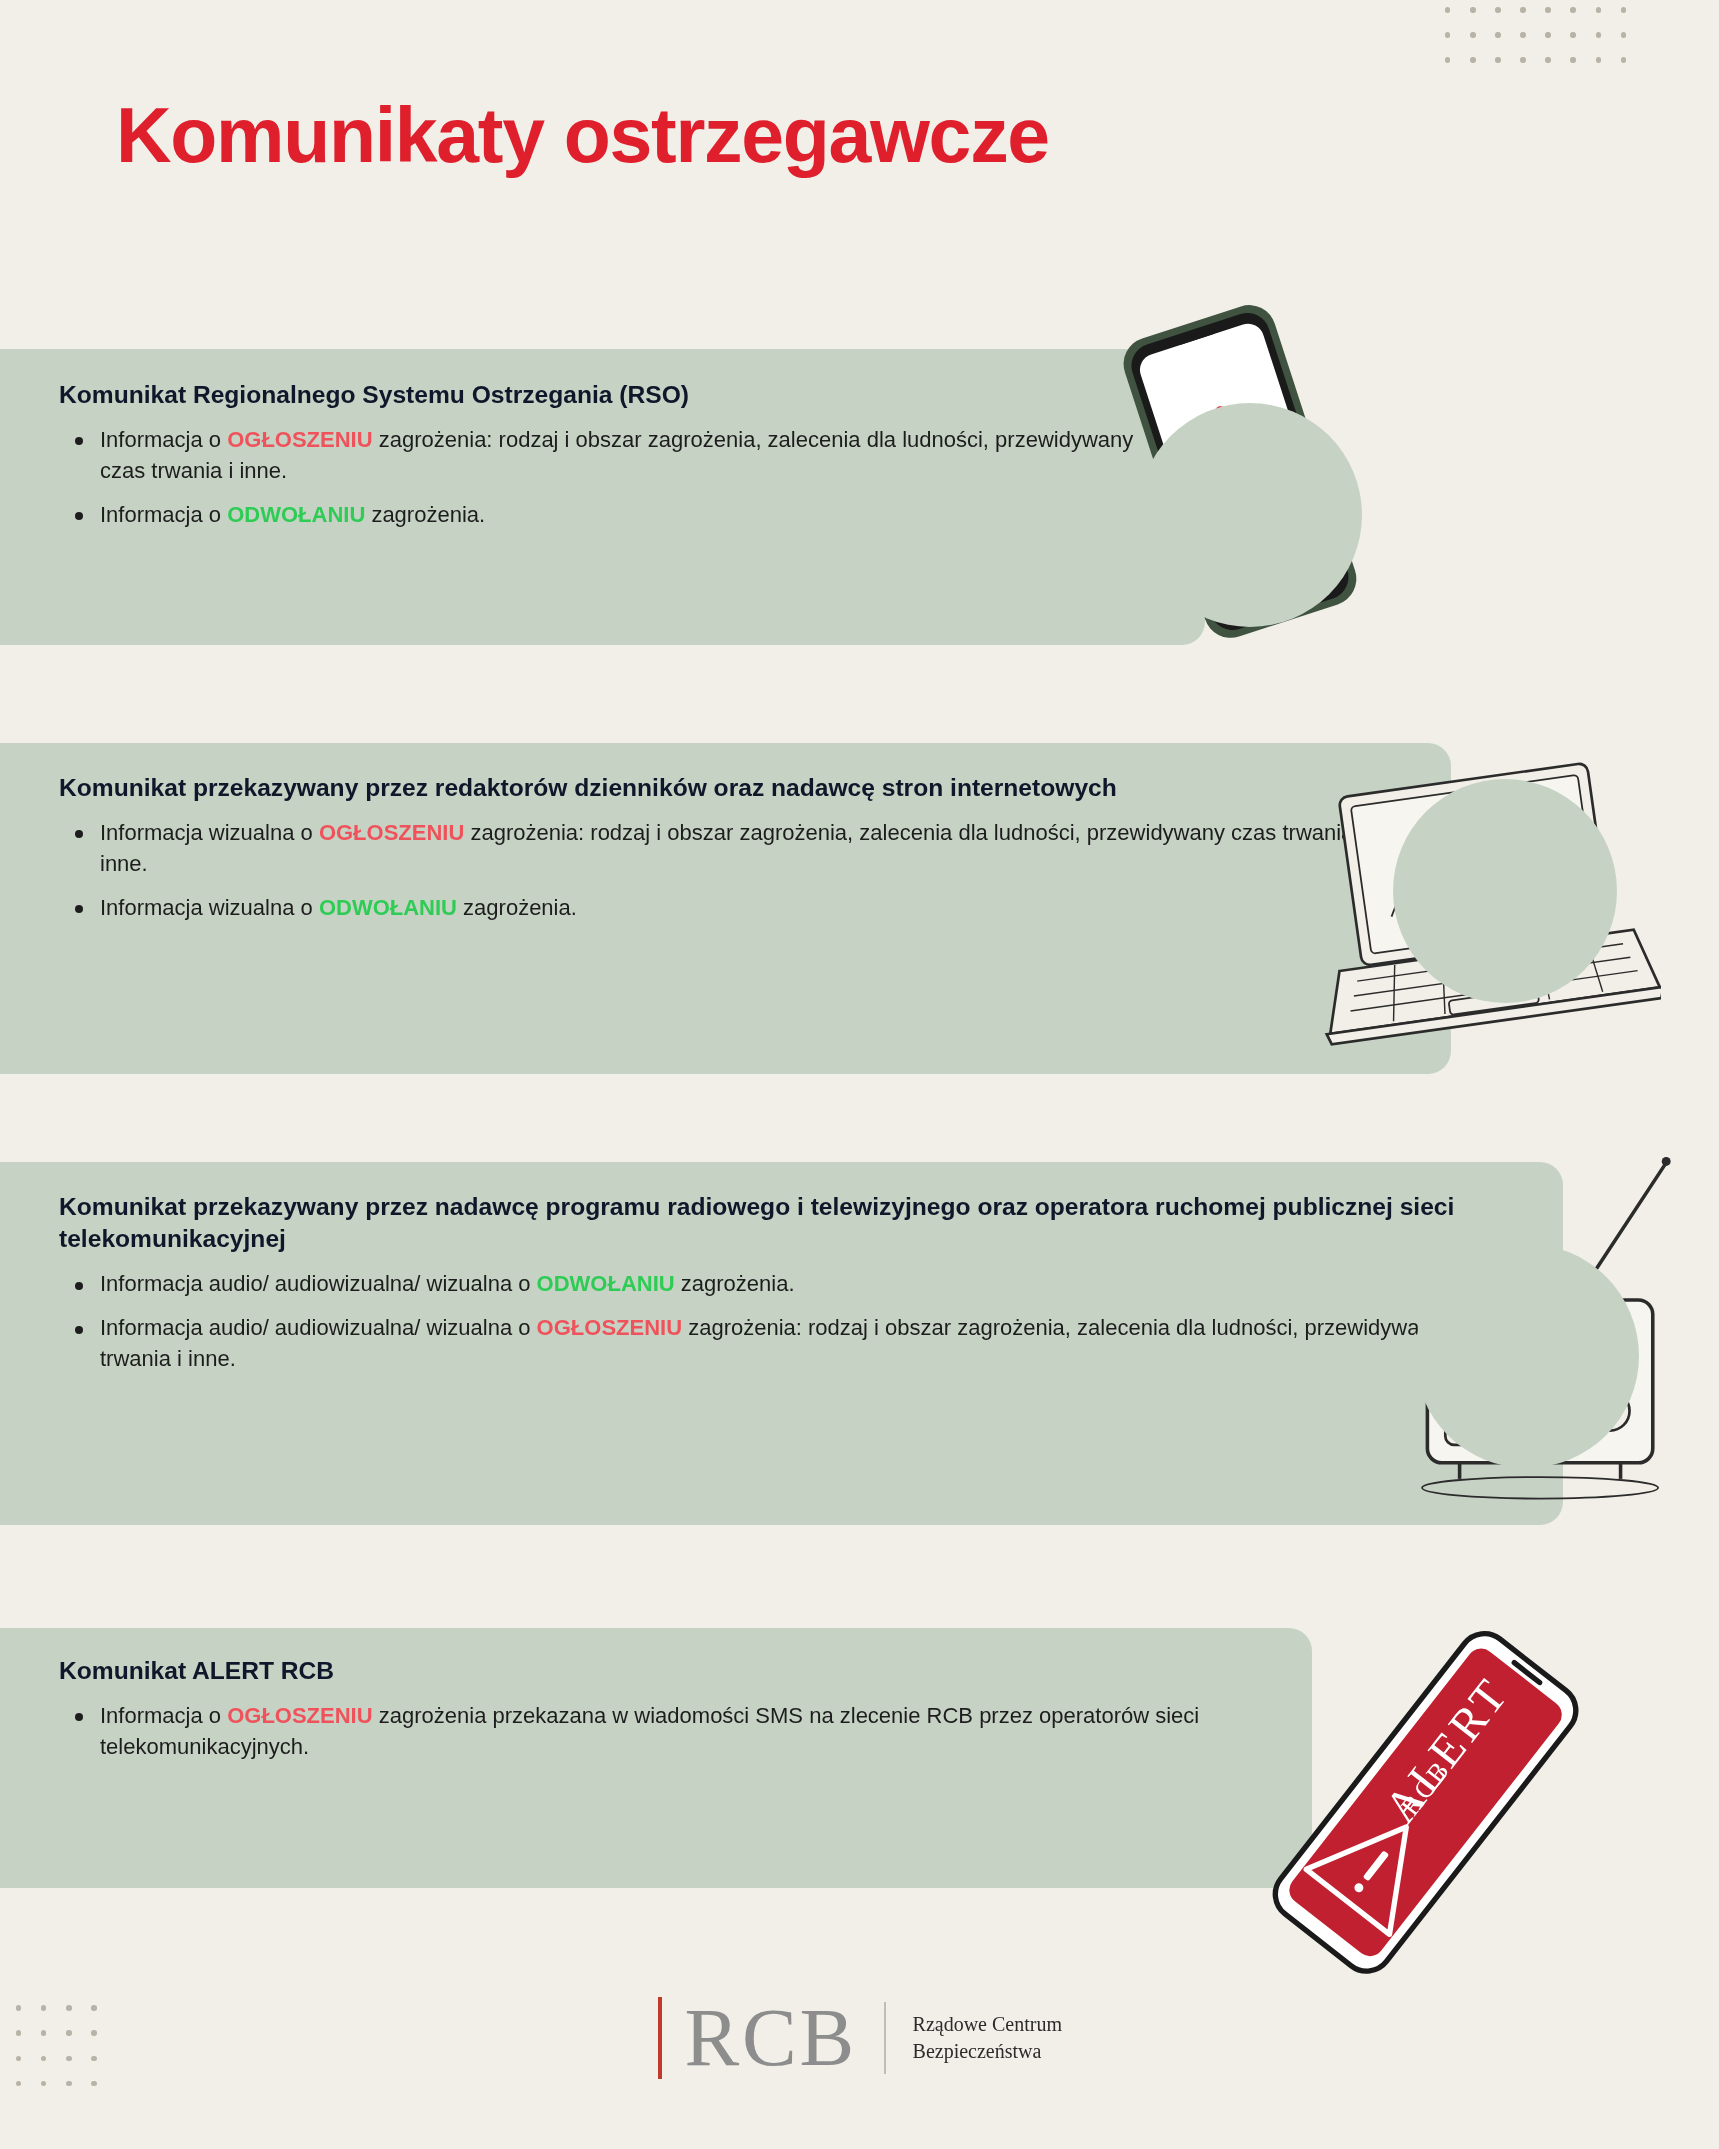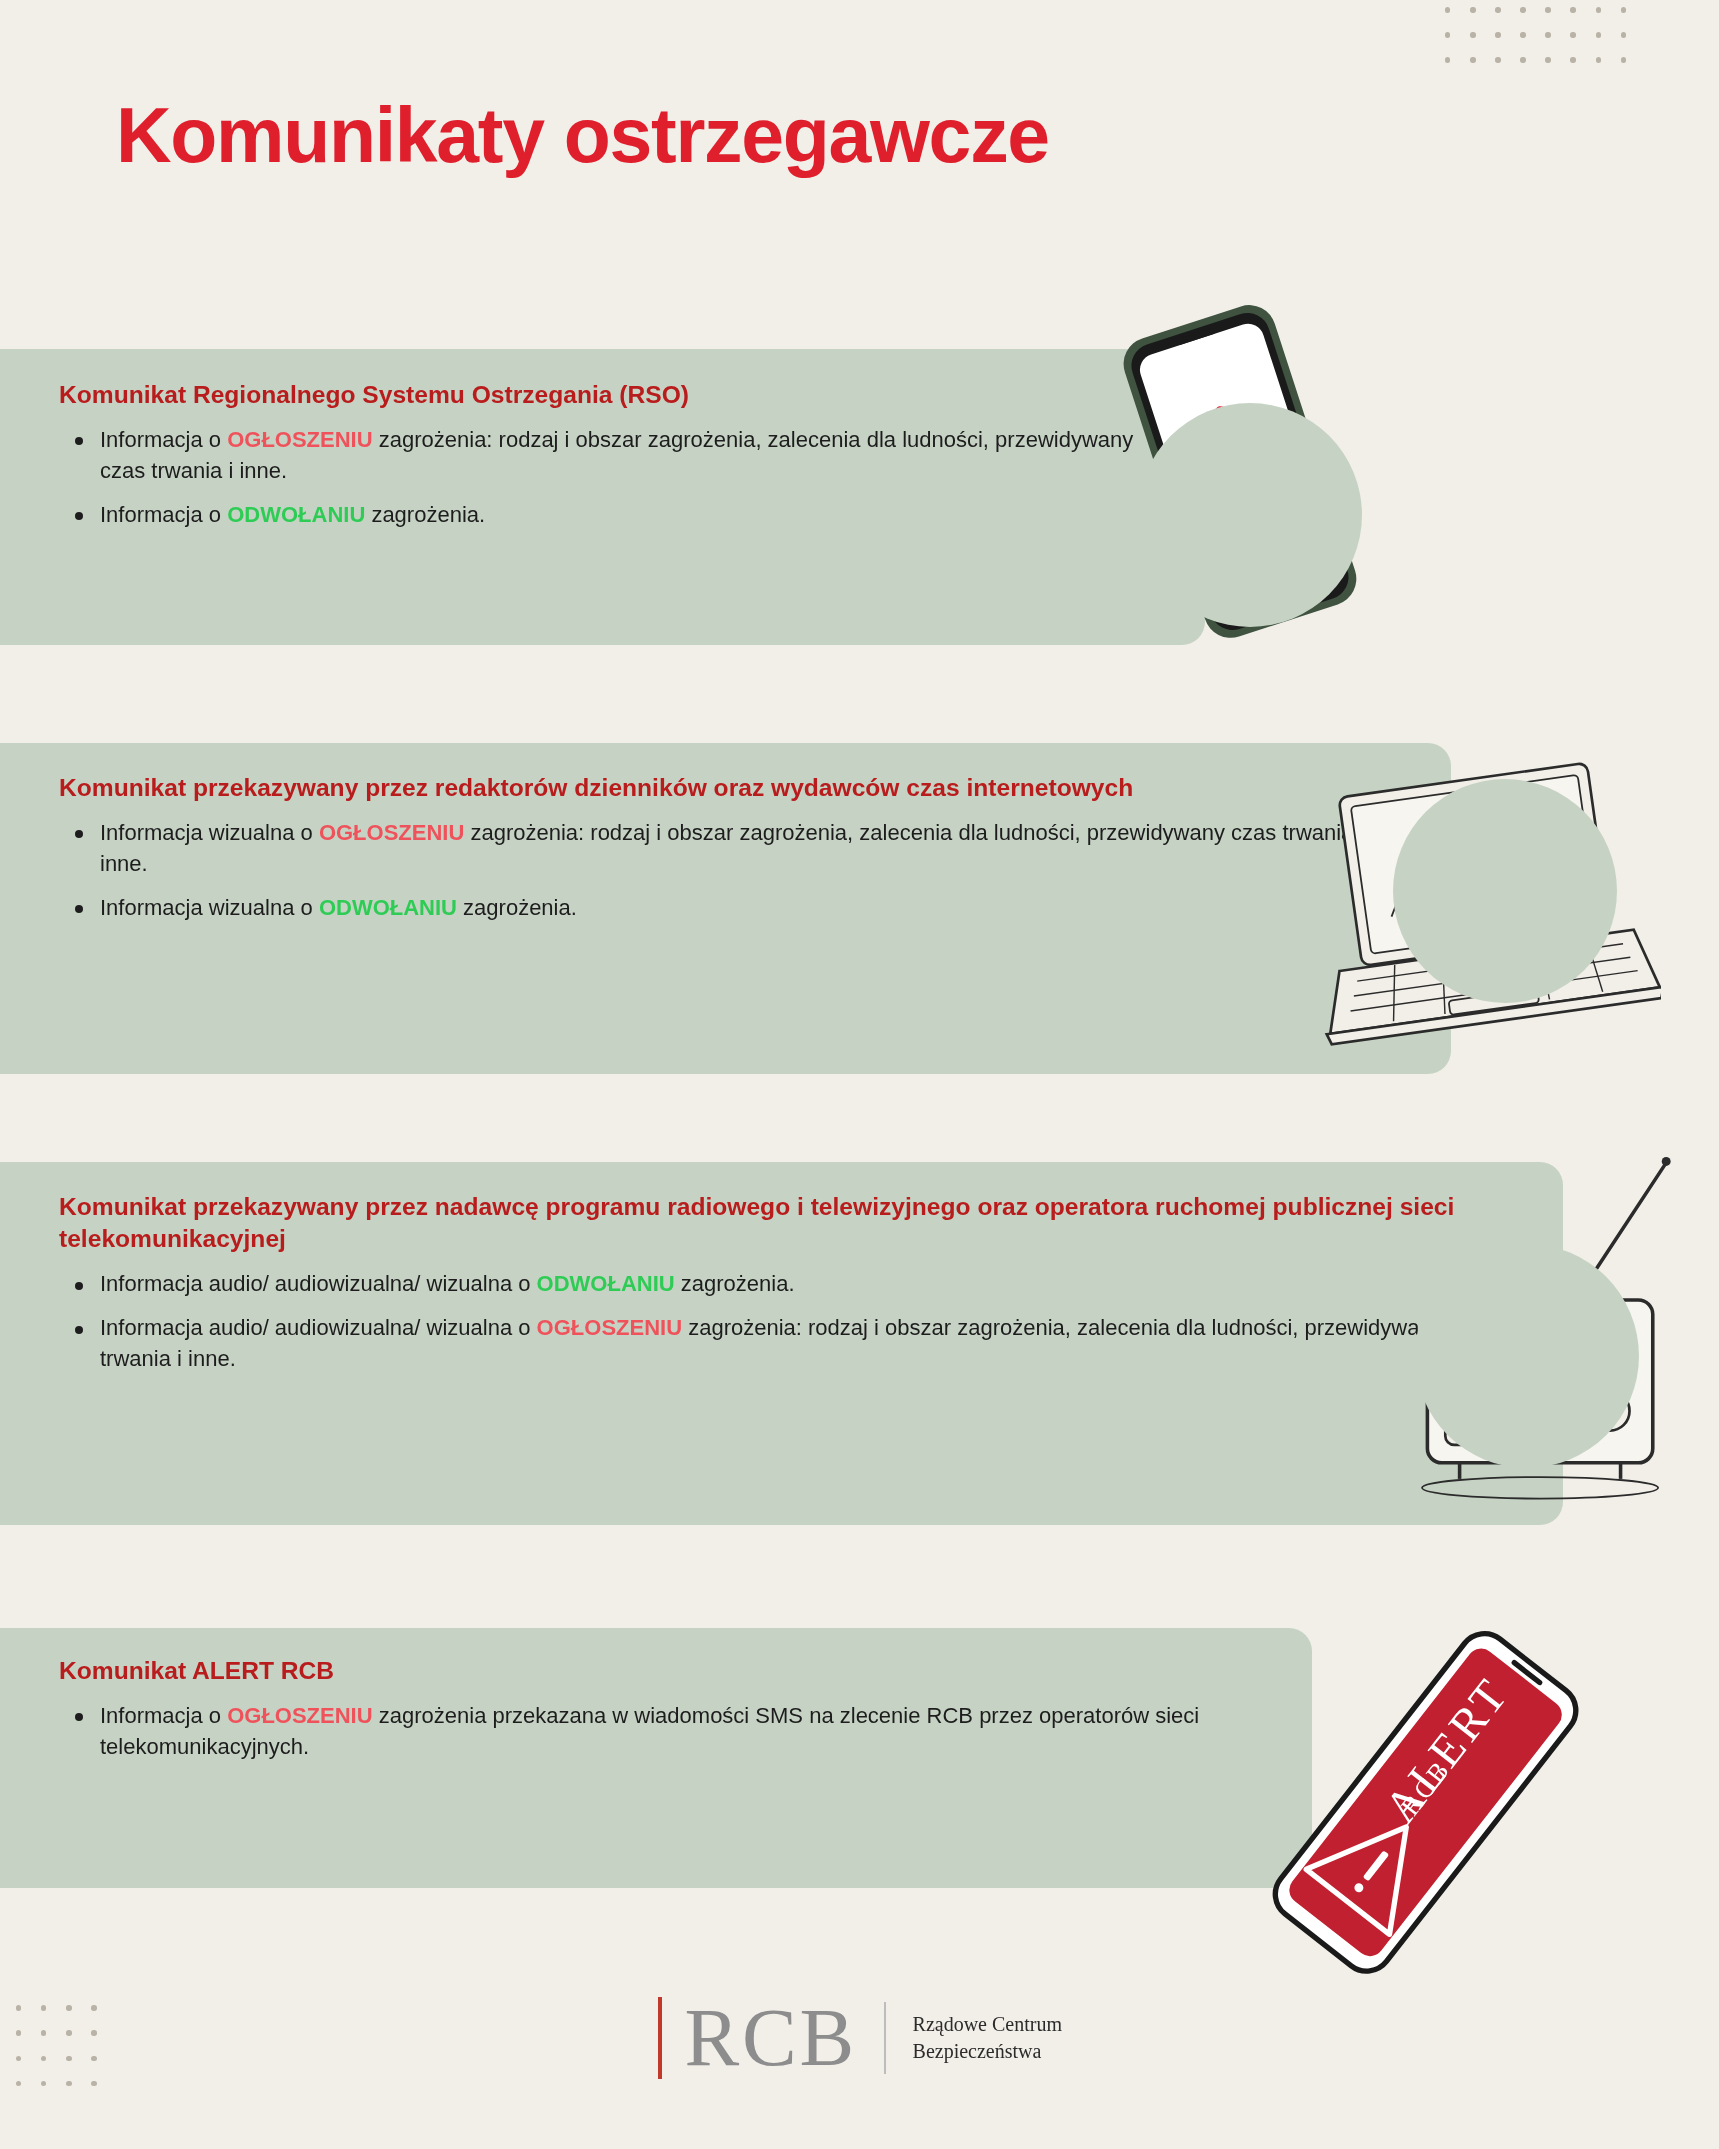--- a/index.html
+++ b/index.html
@@ -63,21 +63,21 @@
     border-radius: 0 23px 23px 0;
     box-sizing: border-box;
   }
   .band .band-inner {
     padding: 0 36px 0 59px;
     box-sizing: border-box;
   }
   .band-head {
     font-size: 24.6px;
     font-weight: 700;
-    color: #b91c1c;
+    color: #0f172a;
     line-height: 1.32;
   }
   ul.band-list {
     list-style: none;
     margin: 12.5px 0 0 0;
     padding: 0;
   }
   ul.band-list li {
     position: relative;
     padding-left: 41px;
@@ -250,21 +250,21 @@
       <path d="M150 150 L164 178 L136 178 Z" fill="#e01f2d"></path>
       <rect x="148.5" y="160" width="3" height="9" fill="#ffffff"></rect>
       <circle cx="150" cy="173" r="1.8" fill="#ffffff"></circle>
       <text x="150" y="206" font-family="Liberation Sans, sans-serif" font-size="20" font-weight="700" fill="#e01f2d" text-anchor="middle">RSO</text>
     </g>
   </svg>
 </div>
 
 <div class="band" id="band-press">
   <div class="band-inner">
-    <div class="band-head">Komunikat przekazywany przez redaktorów dzienników oraz wydawców czas internetowych</div>
+    <div class="band-head">Komunikat przekazywany przez redaktorów dzienników oraz nadawcę stron internetowych</div>
     <ul class="band-list">
       <li>
         <span>Informacja wizualna o </span><span class="hl-red">OGŁOSZENIU</span><span> zagrożenia: rodzaj i obszar zagrożenia, zalecenia dla ludności, przewidywany czas trwania i inne.</span>
       </li>
       <li>
         <span>Informacja wizualna o </span><span class="hl-green">ODWOŁANIU</span><span> zagrożenia.</span>
       </li>
     </ul>
   </div>
 </div>

